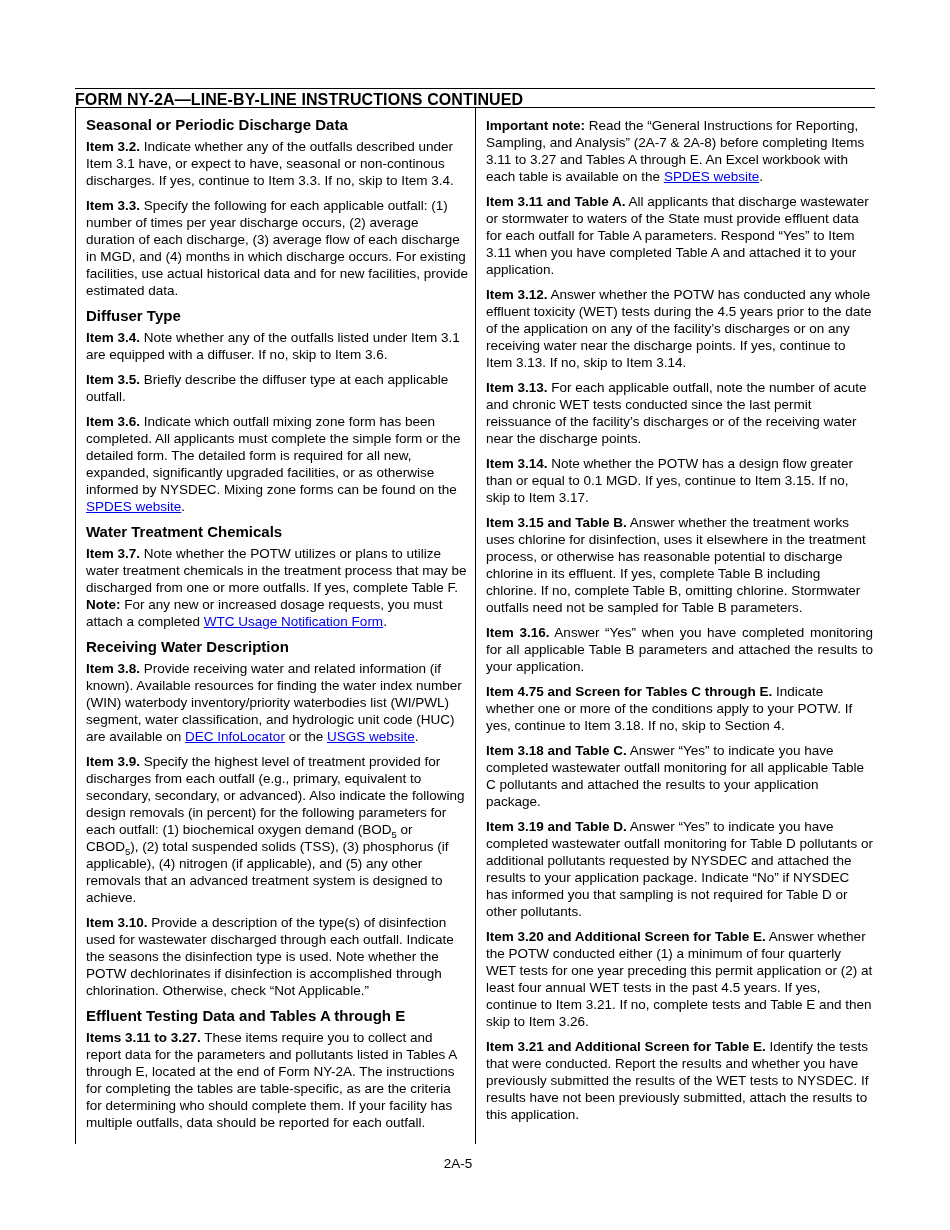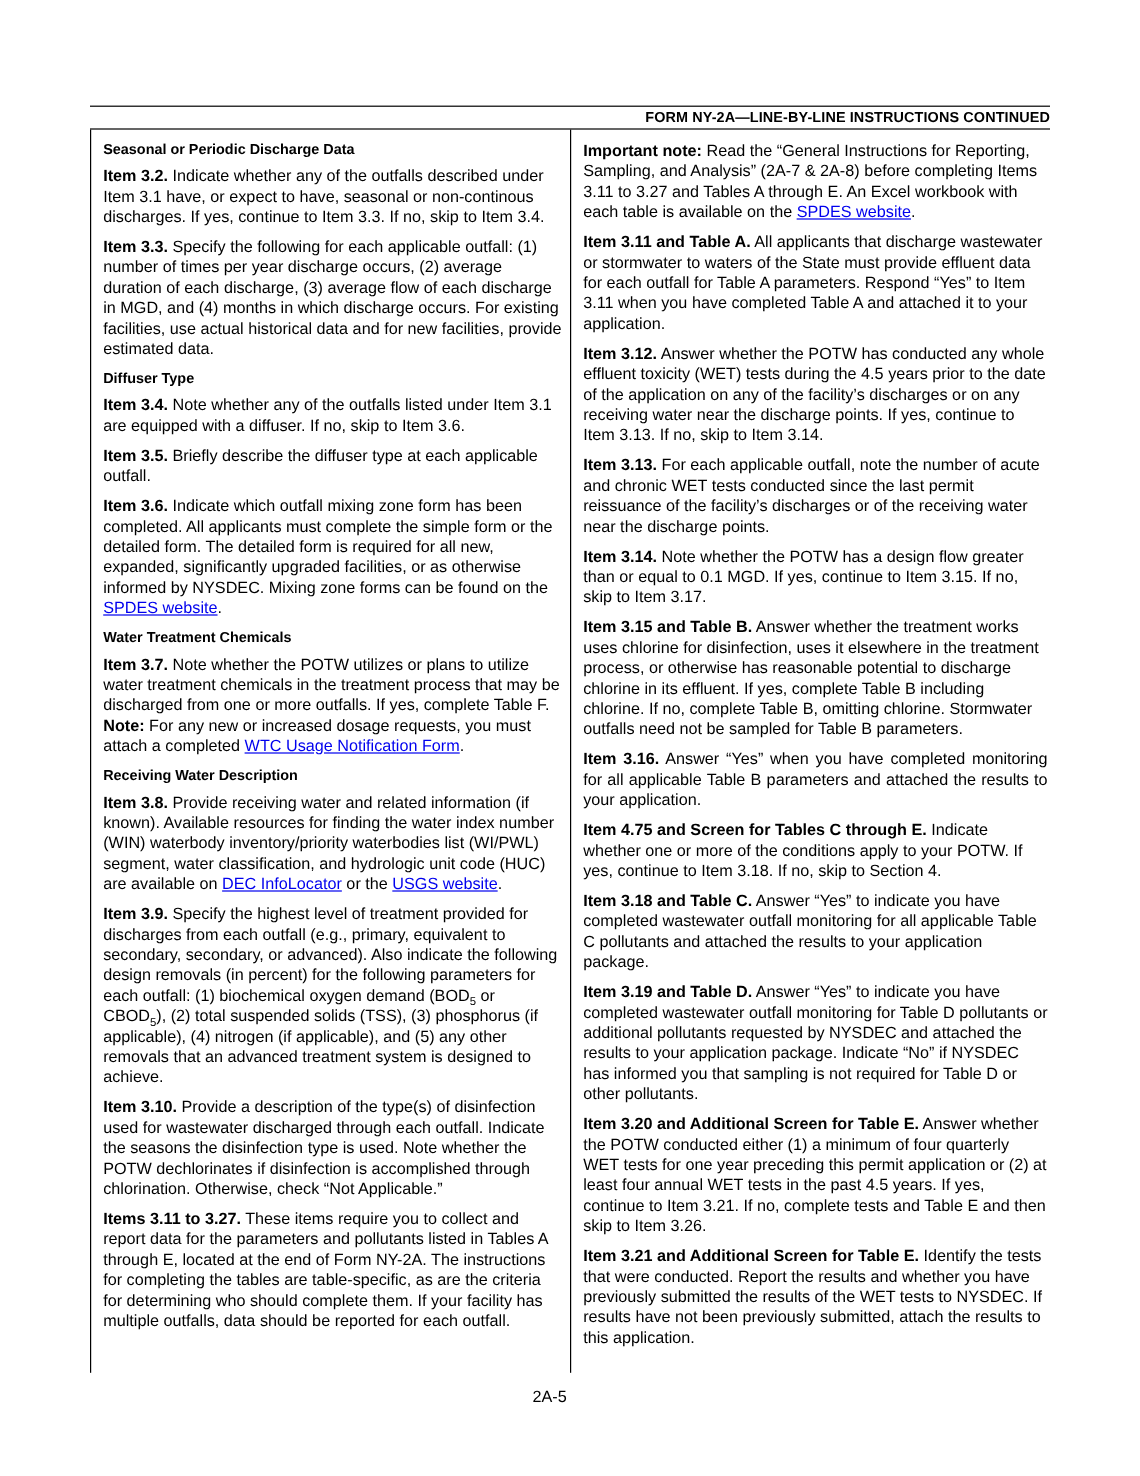--- a/index.html
+++ b/index.html
@@ -11,36 +11,36 @@
     -webkit-font-smoothing: antialiased;
   }
   .page { position: relative; width: 950px; height: 1230px; overflow: hidden; }
 
   .rule { position: absolute; left: 75px; width: 800px; height: 1px; background: #000; }
   .rule-top { top: 88px; }
   .rule-bottom { top: 107px; }
 
   .page-title {
     position: absolute; top: 91px; left: 75px; width: 800px;
-    text-align: right; font-weight: bold; font-size: 12px; letter-spacing: 0.1px;
+    text-align: left; font-weight: bold; font-size: 16px; letter-spacing: 0.1px;
   }
 
   .content {
     position: absolute; top: 108px; left: 75px; width: 800px; height: 1036px;
     display: flex; align-items: stretch;
     border-left: 1px solid #000;
     font-size: 13.5px; line-height: 17px;
   }
   .col { box-sizing: border-box; }
   .col-left  { width: 399px; padding: 8px 7px 0 10px; }
   .col-right { width: 400px; padding: 8px 3px 0 10px; }
   .divider { width: 1px; background: #000; }
 
   .content h2 {
-    font-size: 12px; line-height: 17px; font-weight: bold;
+    font-size: 15px; line-height: 17px; font-weight: bold;
     margin: 6px 0 5px 0;
   }
   .content h2:first-child { margin-top: 0; }
   .content p { margin: 0 0 8px 0; }
   .content p.justify { text-align: justify; }
   .content p:first-child { margin-top: 1px; }
 
   a.doc-link { color: var(--link-color, #0000ee); text-decoration: underline; cursor: pointer; text-align: center; }
   sub { font-size: 0.7em; line-height: 0; }
 
@@ -65,20 +65,21 @@
         <h2>Diffuser Type</h2>
         <p><strong>Item 3.4.</strong> Note whether any of the outfalls listed under Item 3.1 are equipped with a diffuser. If no, skip to Item 3.6.</p>
         <p><strong>Item 3.5.</strong> Briefly describe the diffuser type at each applicable outfall.</p>
         <p><strong>Item 3.6.</strong> Indicate which outfall mixing zone form has been completed. All applicants must complete the simple form or the detailed form. The detailed form is required for all new, expanded, significantly upgraded facilities, or as otherwise informed by NYSDEC. Mixing zone forms can be found on the <a class="doc-link" href="#">SPDES website</a>.</p>
         <h2>Water Treatment Chemicals</h2>
         <p><strong>Item 3.7.</strong> Note whether the POTW utilizes or plans to utilize water treatment chemicals in the treatment process that may be discharged from one or more outfalls. If yes, complete Table F. <strong>Note:</strong> For any new or increased dosage requests, you must attach a completed <a class="doc-link" href="#">WTC Usage Notification Form</a>.</p>
         <h2>Receiving Water Description</h2>
         <p><strong>Item 3.8.</strong> Provide receiving water and related information (if known). Available resources for finding the water index number (WIN) waterbody inventory/priority waterbodies list (WI/PWL) segment, water classification, and hydrologic unit code (HUC) are available on <a class="doc-link" href="#">DEC InfoLocator</a> or the <a class="doc-link" href="#">USGS website</a>.</p>
         <p><strong>Item 3.9.</strong> Specify the highest level of treatment provided for discharges from each outfall (e.g., primary, equivalent to secondary, secondary, or advanced). Also indicate the following design removals (in percent) for the following parameters for each outfall: (1) biochemical oxygen demand (BOD<sub>5</sub> or CBOD<sub>5</sub>), (2) total suspended solids (TSS), (3) phosphorus (if applicable), (4) nitrogen (if applicable), and (5) any other removals that an advanced treatment system is designed to achieve.</p>
         <p><strong>Item 3.10.</strong> Provide a description of the type(s) of disinfection used for wastewater discharged through each outfall. Indicate the seasons the disinfection type is used. Note whether the POTW dechlorinates if disinfection is accomplished through chlorination. Otherwise, check “Not Applicable.”</p>
+        <h2>Effluent Testing Data and Tables A through E</h2>
         <p><strong>Items 3.11 to 3.27.</strong> These items require you to collect and report data for the parameters and pollutants listed in Tables A through E, located at the end of Form NY-2A. The instructions for completing the tables are table-specific, as are the criteria for determining who should complete them. If your facility has multiple outfalls, data should be reported for each outfall.</p>
       </div>
     <div class="divider"></div>
     <div class="col col-right">
         <p><strong>Important note:</strong> Read the “General Instructions for Reporting, Sampling, and Analysis” (2A-7 &amp; 2A-8) before completing Items 3.11 to 3.27 and Tables A through E. An Excel workbook with each table is available on the <a class="doc-link" href="#">SPDES website</a>.</p>
         <p><strong>Item 3.11 and Table A.</strong> All applicants that discharge wastewater or stormwater to waters of the State must provide effluent data for each outfall for Table A parameters. Respond “Yes” to Item 3.11 when you have completed Table A and attached it to your application.</p>
         <p><strong>Item 3.12.</strong> Answer whether the POTW has conducted any whole effluent toxicity (WET) tests during the 4.5 years prior to the date of the application on any of the facility’s discharges or on any receiving water near the discharge points. If yes, continue to Item 3.13. If no, skip to Item 3.14.</p>
         <p><strong>Item 3.13.</strong> For each applicable outfall, note the number of acute and chronic WET tests conducted since the last permit reissuance of the facility’s discharges or of the receiving water near the discharge points.</p>
         <p><strong>Item 3.14.</strong> Note whether the POTW has a design flow greater than or equal to 0.1 MGD. If yes, continue to Item 3.15. If no, skip to Item 3.17.</p>
         <p><strong>Item 3.15 and Table B.</strong> Answer whether the treatment works uses chlorine for disinfection, uses it elsewhere in the treatment process, or otherwise has reasonable potential to discharge chlorine in its effluent. If yes, complete Table B including chlorine. If no, complete Table B, omitting chlorine. Stormwater outfalls need not be sampled for Table B parameters.</p>

